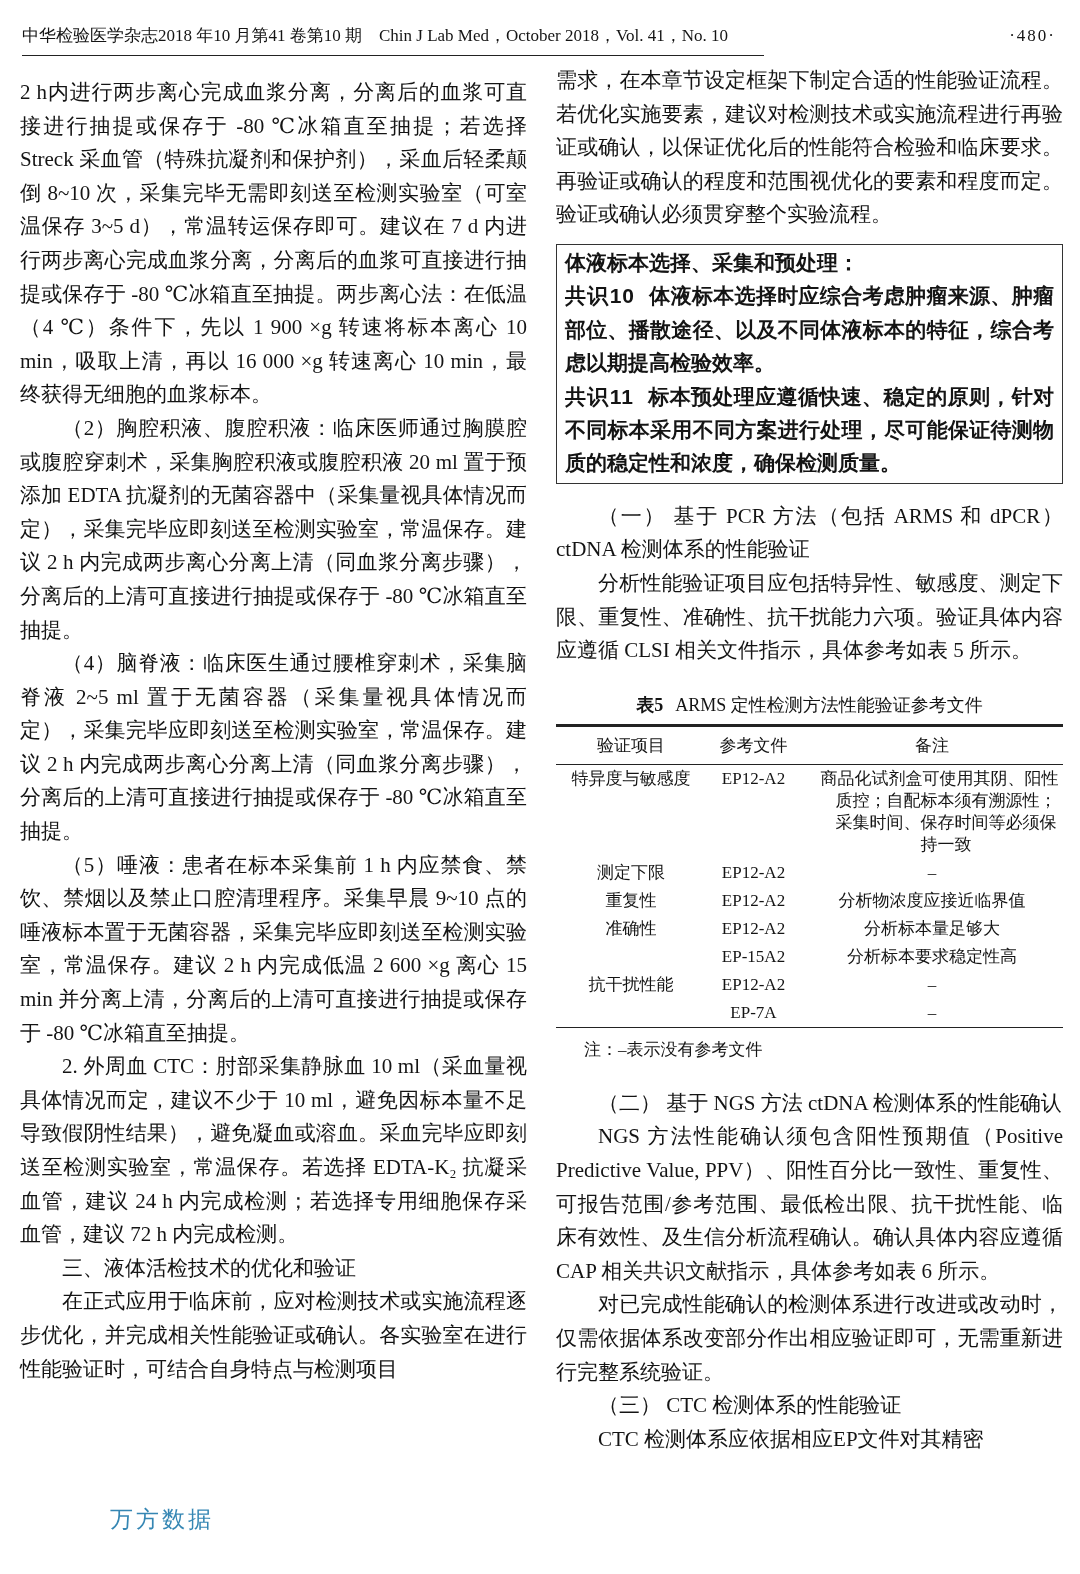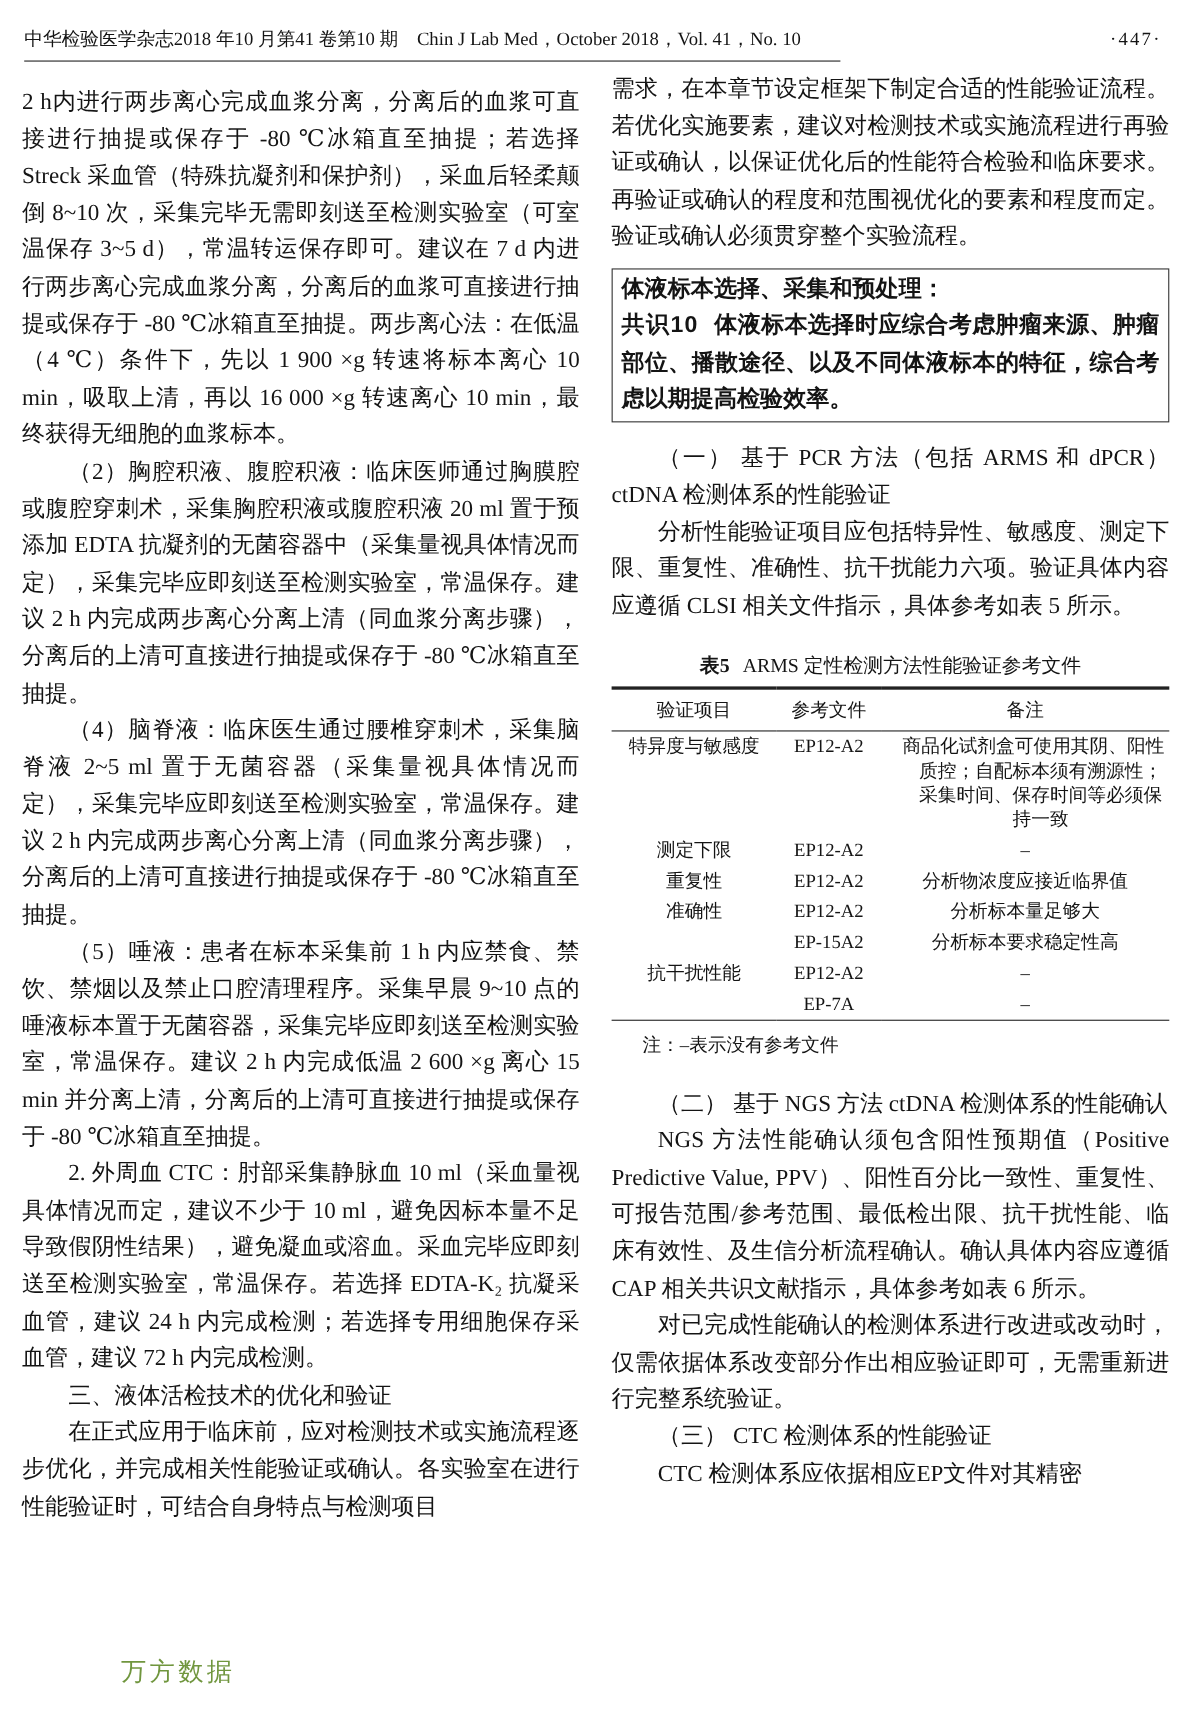--- a/index.html
+++ b/index.html
@@ -33,49 +33,50 @@
   thead th{border-bottom:1.5px solid #222;font-weight:400;padding:8px 0 7px;text-align:center;}
   td{vertical-align:top;padding:3px 0;text-align:center;}
   td.c{text-align:center;}
   td.hang{padding-left:28px;text-indent:-13px;}
   .tnote{margin-top:11px;padding-left:28px;font-size:17px;line-height:22px;text-indent:0;}
   .sec2{margin-top:26px;}
   
   .wm{
     position:absolute;left:110px;top:1504px;
     font-family:"Liberation Sans","DejaVu Sans",sans-serif;
-    font-size:23px;letter-spacing:3px;color:#4d7c0f;opacity:.8;
+    font-size:23px;letter-spacing:3px;color:#0369a1;opacity:.8;
   }
 </style>
 </head>
 <body>
 
 <div class="page">
 
   <div class="hdr">
     <span class="journal">中华检验医学杂志2018 年10 月第41 卷第10 期　Chin J Lab Med，October 2018，Vol. 41，No. 10</span>
-    <span class="pagenum">·447·</span>
+    <span class="pagenum">·480·</span>
   </div>
 
   <div class="col col-left">
     <p>2 h内进行两步离心完成血浆分离，分离后的血浆可直接进行抽提或保存于 -80 ℃冰箱直至抽提；若选择 Streck 采血管（特殊抗凝剂和保护剂），采血后轻柔颠倒 8~10 次，采集完毕无需即刻送至检测实验室（可室温保存 3~5 d），常温转运保存即可。建议在 7 d 内进行两步离心完成血浆分离，分离后的血浆可直接进行抽提或保存于 -80 ℃冰箱直至抽提。两步离心法：在低温（4 ℃）条件下，先以 1 900 ×g 转速将标本离心 10 min，吸取上清，再以 16 000 ×g 转速离心 10 min，最终获得无细胞的血浆标本。</p>
     <p class="ind">（2）胸腔积液、腹腔积液：临床医师通过胸膜腔或腹腔穿刺术，采集胸腔积液或腹腔积液 20 ml 置于预添加 EDTA 抗凝剂的无菌容器中（采集量视具体情况而定），采集完毕应即刻送至检测实验室，常温保存。建议 2 h 内完成两步离心分离上清（同血浆分离步骤），分离后的上清可直接进行抽提或保存于 -80 ℃冰箱直至抽提。</p>
     <p class="ind">（4）脑脊液：临床医生通过腰椎穿刺术，采集脑脊液 2~5 ml 置于无菌容器（采集量视具体情况而定），采集完毕应即刻送至检测实验室，常温保存。建议 2 h 内完成两步离心分离上清（同血浆分离步骤），分离后的上清可直接进行抽提或保存于 -80 ℃冰箱直至抽提。</p>
     <p class="ind">（5）唾液：患者在标本采集前 1 h 内应禁食、禁饮、禁烟以及禁止口腔清理程序。采集早晨 9~10 点的唾液标本置于无菌容器，采集完毕应即刻送至检测实验室，常温保存。建议 2 h 内完成低温 2 600 ×g 离心 15 min 并分离上清，分离后的上清可直接进行抽提或保存于 -80 ℃冰箱直至抽提。</p>
     <p class="ind">2. 外周血 CTC：肘部采集静脉血 10 ml（采血量视具体情况而定，建议不少于 10 ml，避免因标本量不足导致假阴性结果），避免凝血或溶血。采血完毕应即刻送至检测实验室，常温保存。若选择 EDTA-K₂ 抗凝采血管，建议 24 h 内完成检测；若选择专用细胞保存采血管，建议 72 h 内完成检测。</p>
     <p class="ind">三、液体活检技术的优化和验证</p>
     <p class="ind">在正式应用于临床前，应对检测技术或实施流程逐步优化，并完成相关性能验证或确认。各实验室在进行性能验证时，可结合自身特点与检测项目</p>
   </div>
 
   <div class="col col-right">
     <p>需求，在本章节设定框架下制定合适的性能验证流程。若优化实施要素，建议对检测技术或实施流程进行再验证或确认，以保证优化后的性能符合检验和临床要求。再验证或确认的程度和范围视优化的要素和程度而定。验证或确认必须贯穿整个实验流程。</p>
 
     <div class="cbox">
       <div>体液标本选择、采集和预处理：</div>
       <div><span class="clabel">共识10</span><span>体液标本选择时应综合考虑肿瘤来源、肿瘤部位、播散途径、以及不同体液标本的特征，综合考虑以期提高检验效率。</span></div>
+      <div><span class="clabel">共识11</span><span>标本预处理应遵循快速、稳定的原则，针对不同标本采用不同方案进行处理，尽可能保证待测物质的稳定性和浓度，确保检测质量。</span></div>
     </div>
 
     <p class="ind">（一） 基于 PCR 方法（包括 ARMS 和 dPCR）ctDNA 检测体系的性能验证</p>
     <p class="ind">分析性能验证项目应包括特异性、敏感度、测定下限、重复性、准确性、抗干扰能力六项。验证具体内容应遵循 CLSI 相关文件指示，具体参考如表 5 所示。</p>
 
     <div class="twrap">
       <div class="tcap"><span class="tlabel">表5</span><span>ARMS 定性检测方法性能验证参考文件</span></div>
       <table>
         <colgroup>
             <col style="width:150px">

